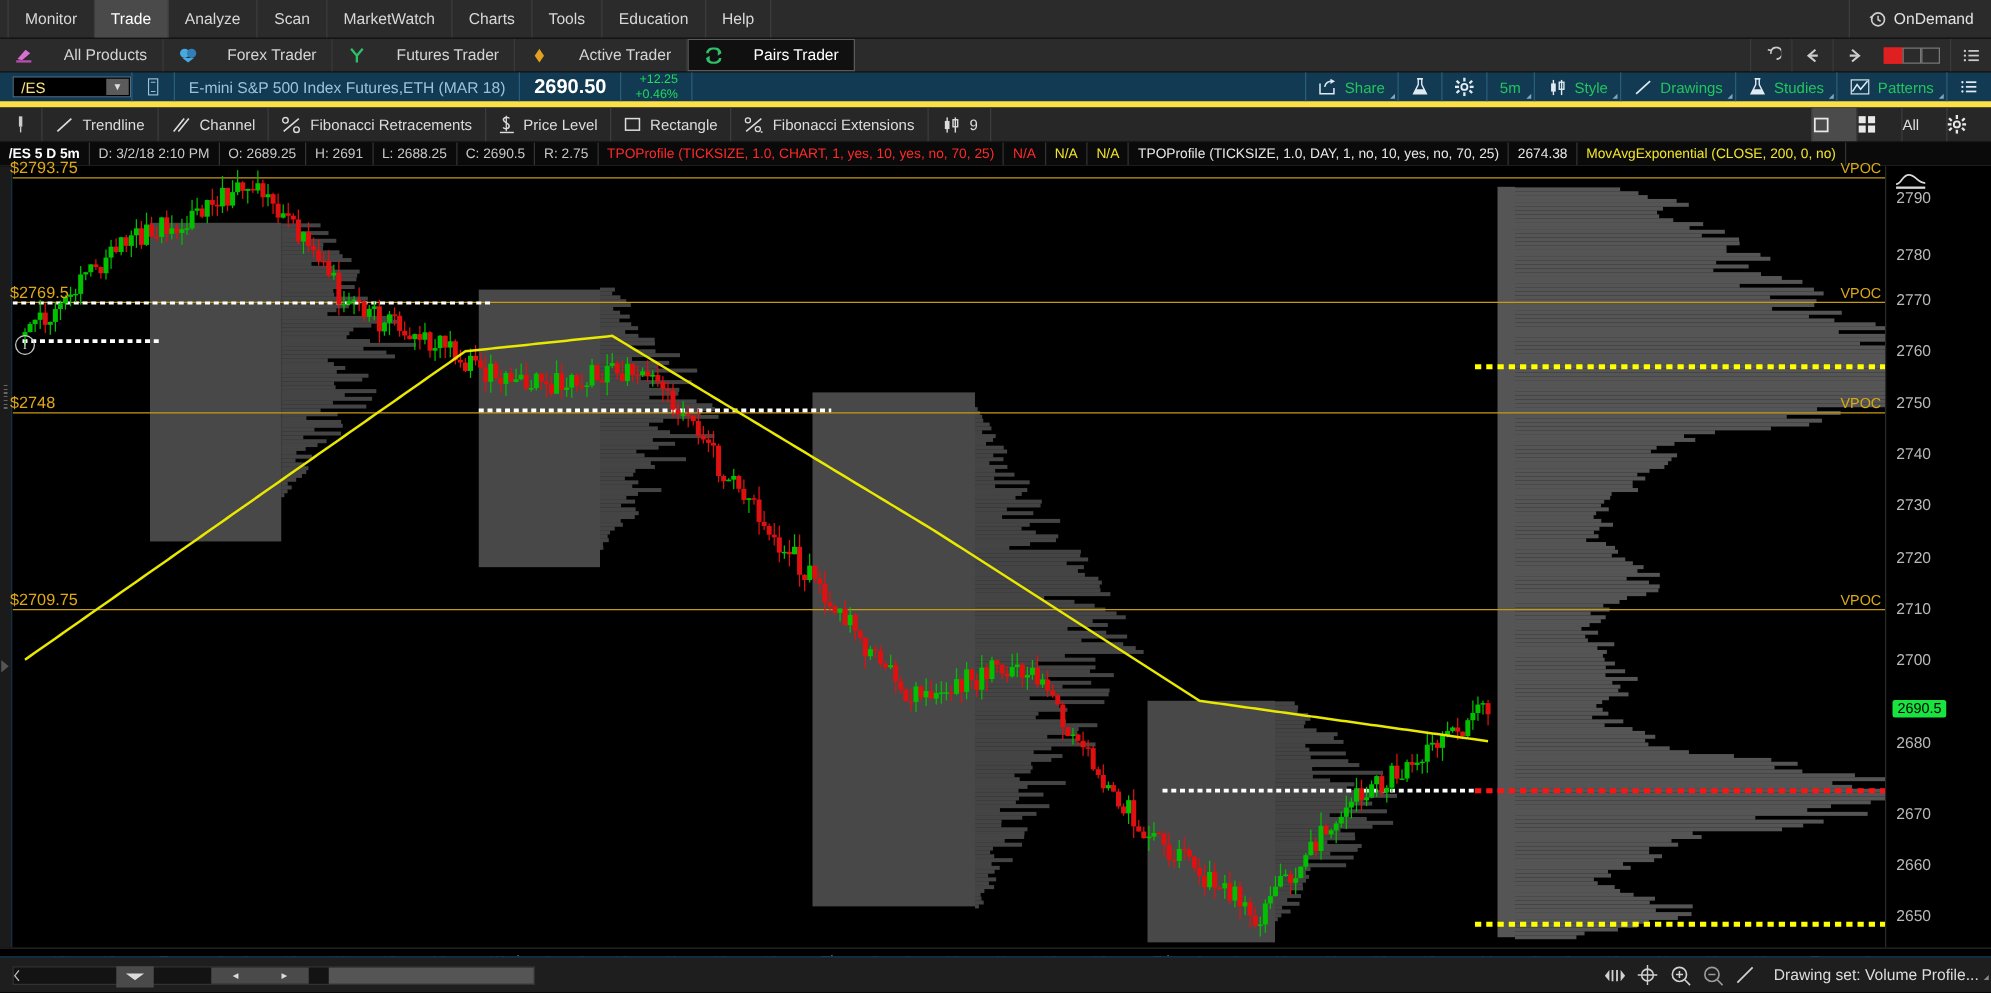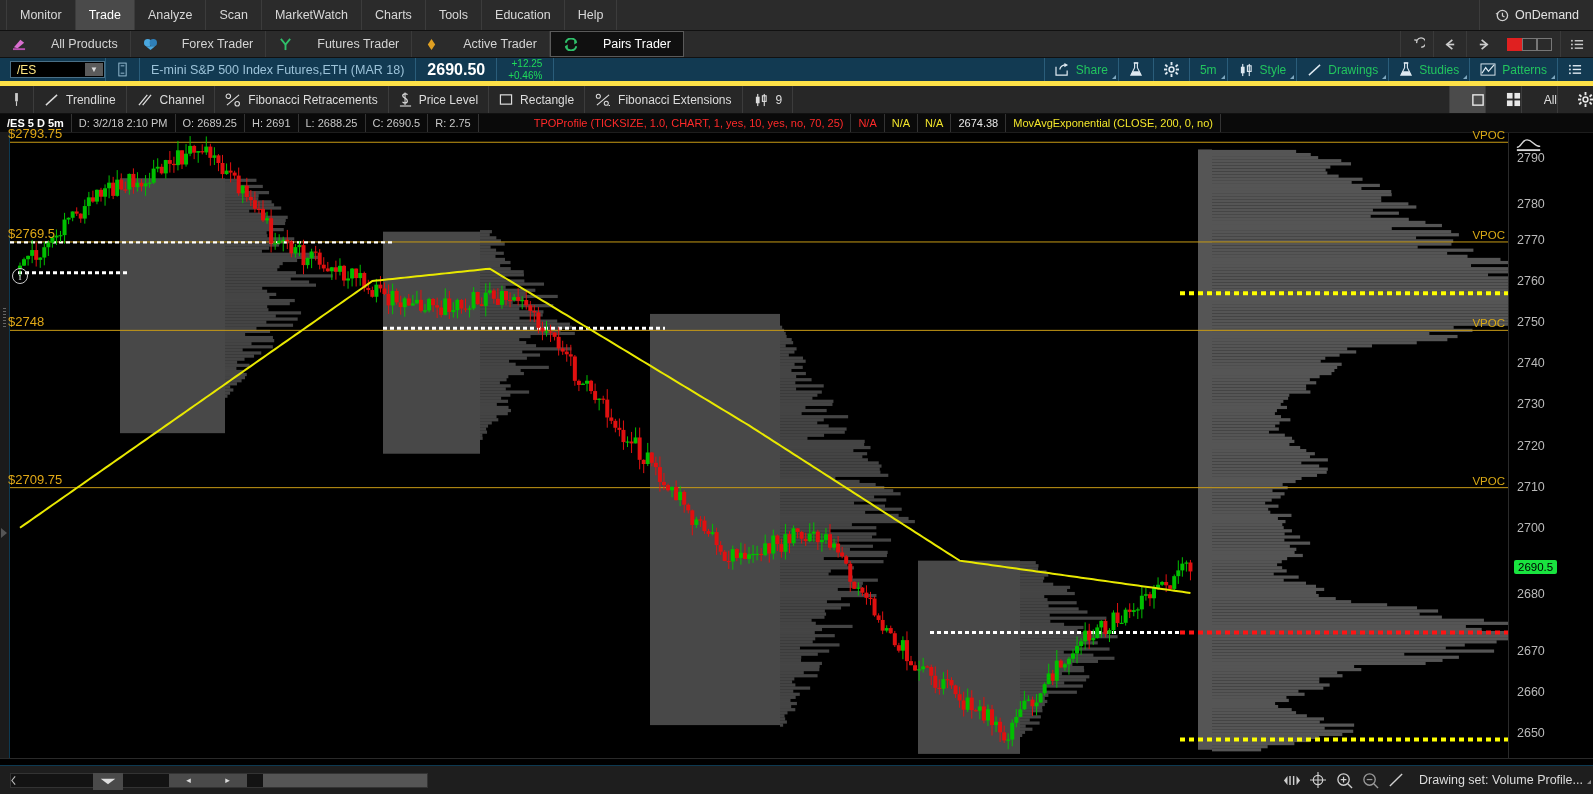--- a/index.html
+++ b/index.html
@@ -85,36 +85,36 @@
     height:28px; background:#272727; display:flex; align-items:stretch;
     border-bottom:1px solid #111;
   }
   #drawbar .dt {
     display:flex; align-items:center; gap:7px; padding:0 10px;
     border-right:1px solid #3c3c3c; font-size:12px; color:#dcdcdc; white-space:nowrap;
   }
   #drawbar .dt.icononly { padding:0 11px; }
   #drawbar .spacer { flex:1; }
   #drawbar .rt {
-    width:36px; display:flex; align-items:center; justify-content:flex-end;
+    width:36px; display:flex; align-items:center; justify-content:flex-start;
     border-left:1px solid #3c3c3c; color:#ddd;
   }
   #drawbar .rt.active { background:#4b4b4b; }
 
   
   #infobar {
     height:19px; background:#0a0a0a; display:flex; align-items:stretch;
     font-size:11px; border-bottom:1px solid #1d1d1d;
   }
   #infobar .f {
     display:flex; align-items:center; padding:0 7px;
     border-right:1px solid #333; color:#c8c8c8; white-space:nowrap;
   }
   #infobar .sym { color:#ffffff; font-weight:bold; }
-  #infobar .red { color:#ff2a2a;margin-left:48px; }
+  #infobar .red { color:#ff2a2a; }
   #infobar .yel { color:#f2e52b; }
   #infobar .wht { color:#e8e8e8; }
   #infobar .na-r { color:#ff2a2a; }
   #infobar .na-y { color:#f2e52b; }
 
   
   #chartwrap { position:relative; width:1593px; height:655px; background:#000; }
   #plot {
     position:absolute; left:10px; top:0; width:1498px; height:625px;
     overflow:hidden; background:#000;
@@ -562,20 +562,21 @@
   <div class="f">D: 3/2/18 2:10 PM</div>
   <div class="f">O: 2689.25</div>
   <div class="f">H: 2691</div>
   <div class="f">L: 2688.25</div>
   <div class="f">C: 2690.5</div>
   <div class="f">R: 2.75</div>
   <div class="f red">TPOProfile (TICKSIZE, 1.0, CHART, 1, yes, 10, yes, no, 70, 25)</div>
   <div class="f na-r">N/A</div>
   <div class="f na-y">N/A</div>
   <div class="f na-y">N/A</div>
+  <div class="f wht">TPOProfile (TICKSIZE, 1.0, DAY, 1, no, 10, yes, no, 70, 25)</div>
   <div class="f wht">2674.38</div>
   <div class="f yel">MovAvgExponential (CLOSE, 200, 0, no)</div>
 </div>
 
 <div id="chartwrap">
 
   <div id="lgutter">
     <div class="dots"></div>
     <div class="arr"></div>
   </div>

